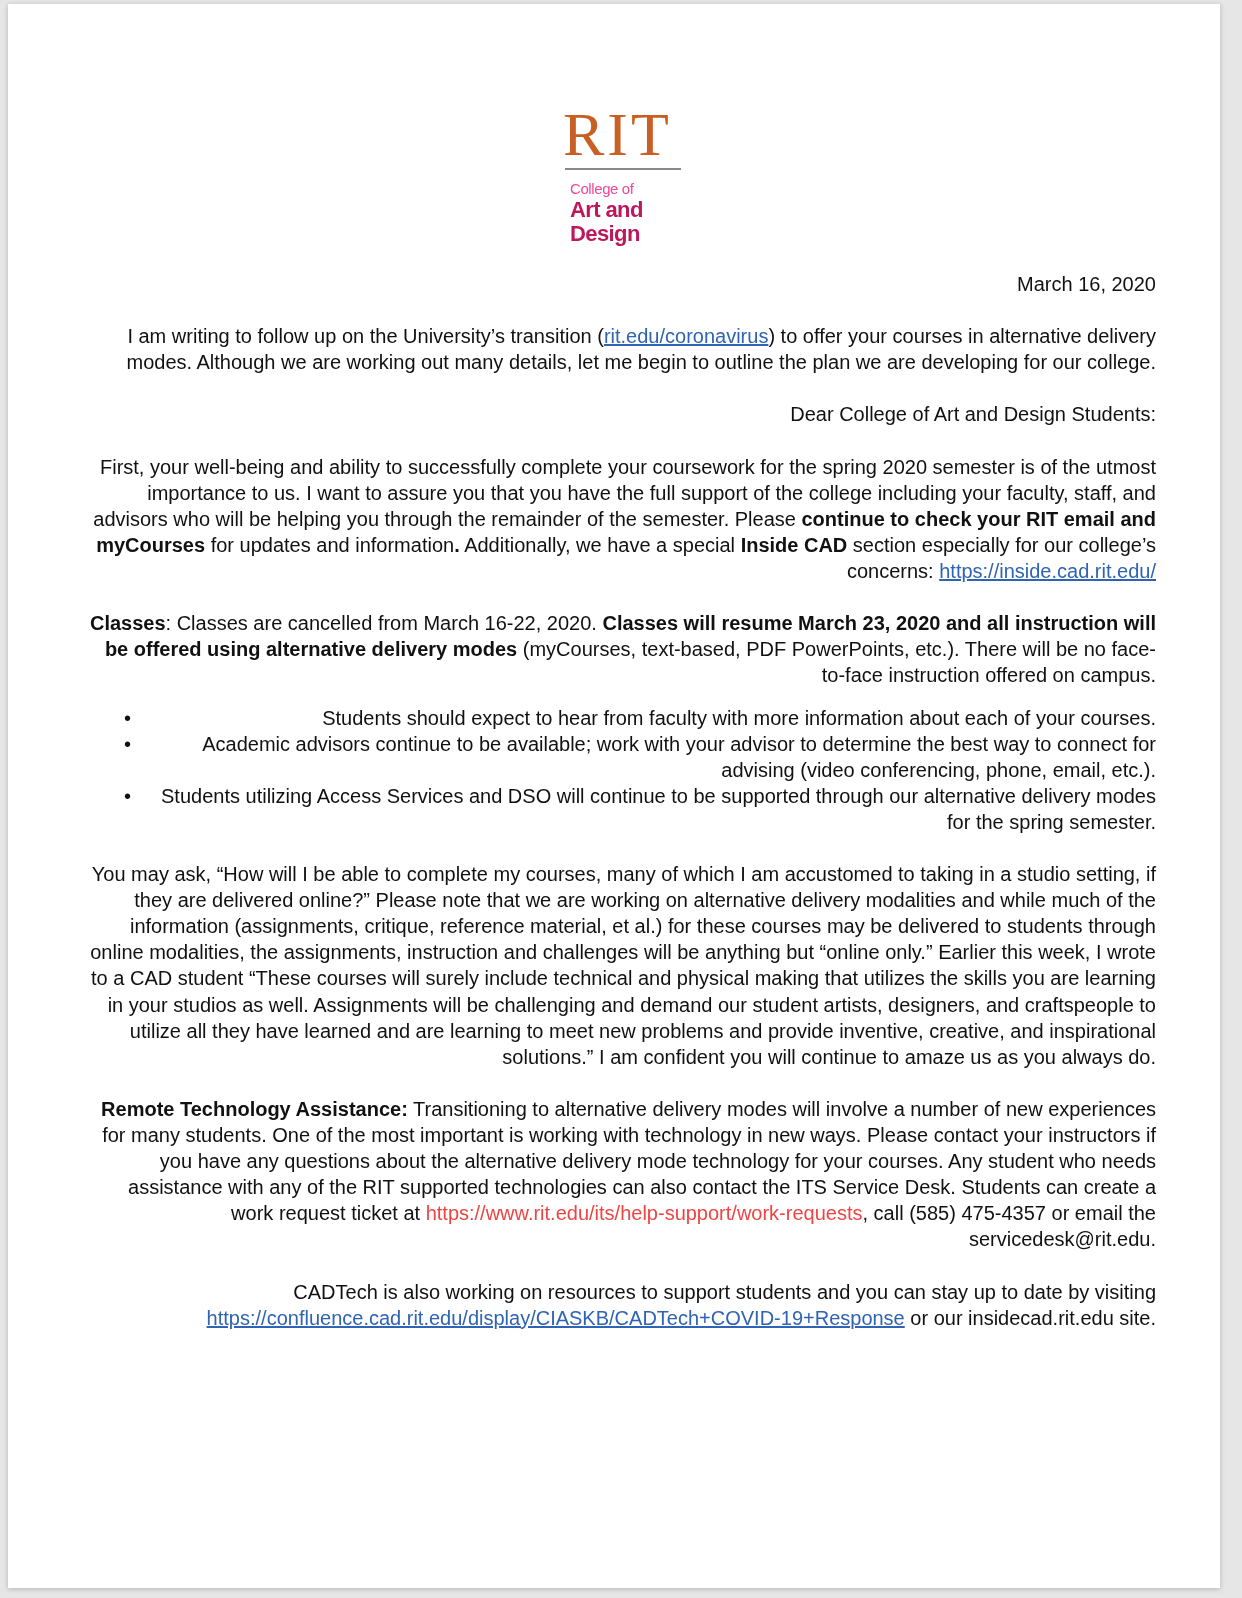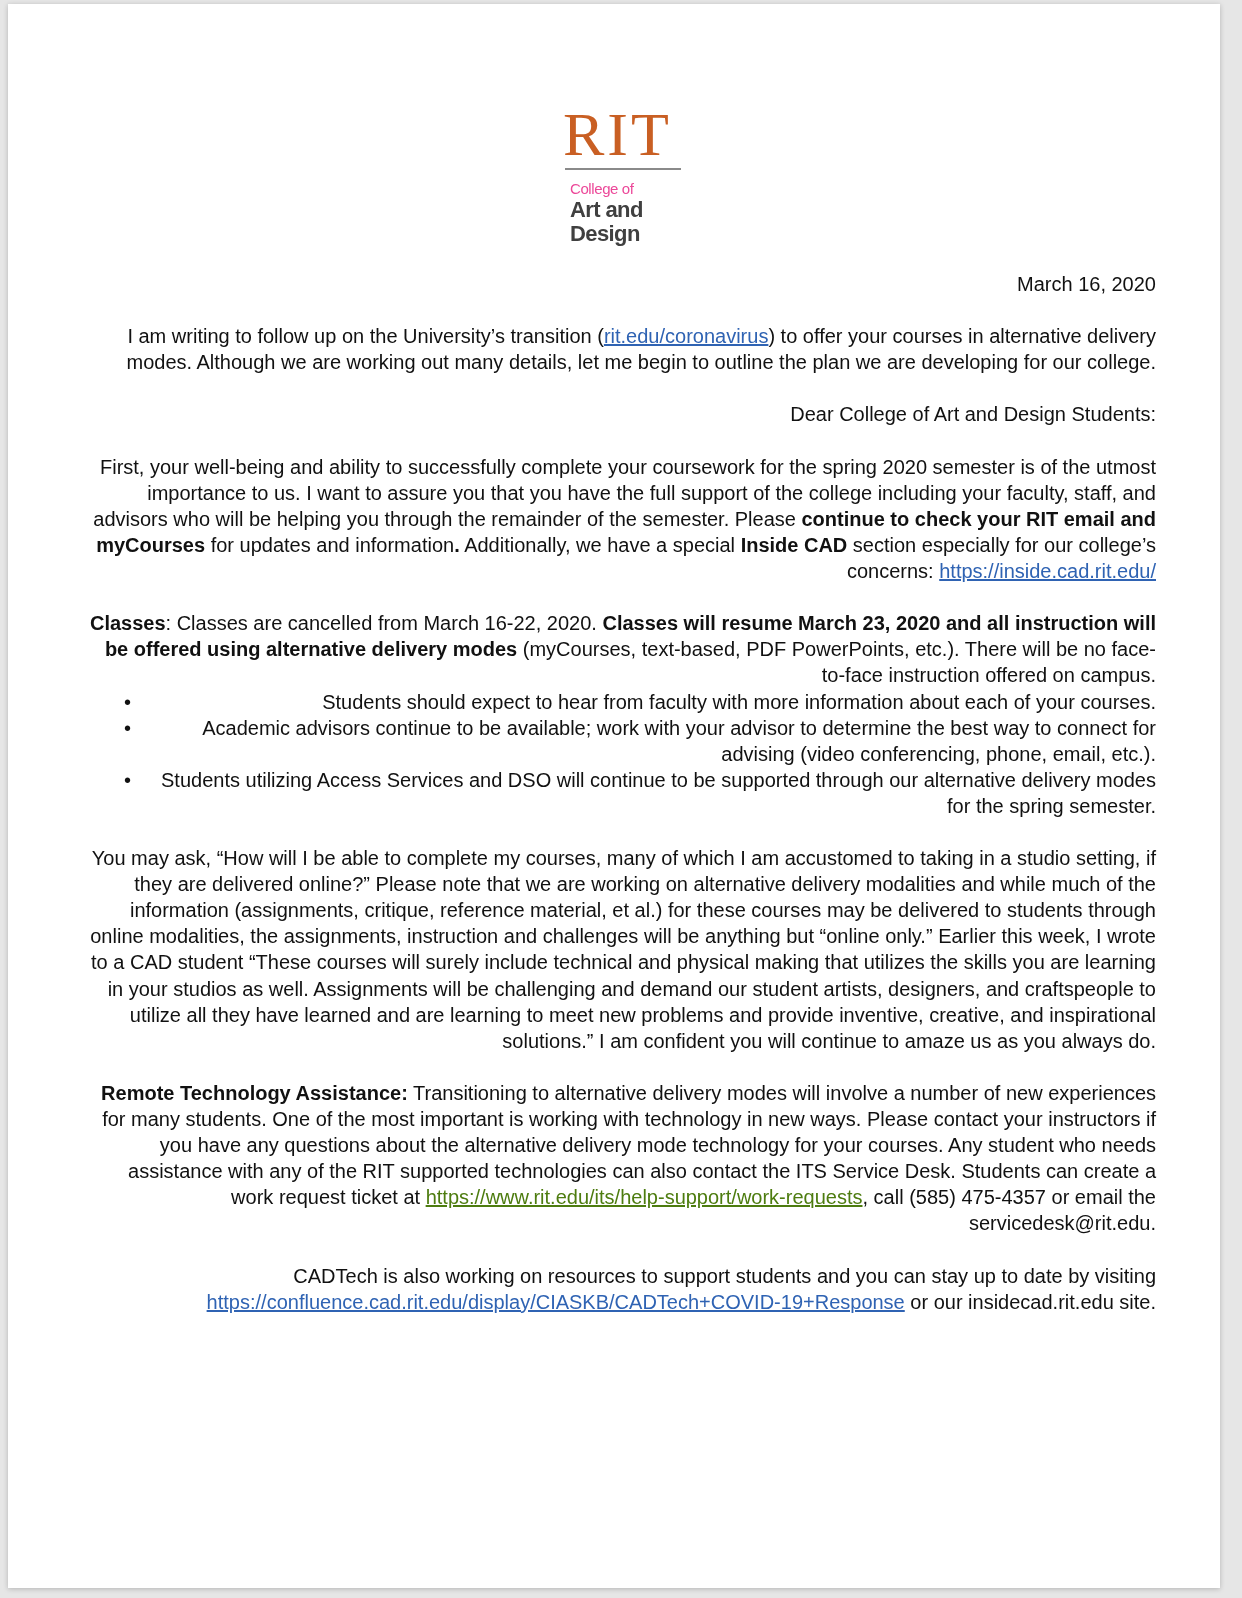--- a/index.html
+++ b/index.html
@@ -47,21 +47,21 @@
       font-size: 15px;
       color: #ec4899;
       letter-spacing: -0.4px;
       line-height: 18px;
       margin-left: 5px;
     }
     .logo-artdesign {
       font-family: "Liberation Sans", "DejaVu Sans", sans-serif;
       font-size: 22px;
       font-weight: bold;
-      color: #404040;
+      color: #be185d;
       letter-spacing: -0.6px;
       line-height: 24px;
       margin-left: 5px;
     }
     .body {
       position: absolute;
       left: 80px;
       top: 267px;
       width: 1068px;
       font-family: "Liberation Sans", "DejaVu Sans", sans-serif;
@@ -72,22 +72,21 @@
     }
     .body p {
       margin: 0 0 26.1px 0;
     }
     .body b { font-weight: bold; }
     a.link {
       color: #2f63b3;
       text-decoration: underline;
     }
     a.link-plain {
-      color: #4d7c0f;
-      text-decoration: underline;
+      color: #ef4444;
     }
     ul.bullets {
       margin: 0 0 26.1px 0;
       padding: 0 0 0 70px;
       list-style: none;
     }
     ul.bullets li {
       position: relative;
       margin: 0;
     }
@@ -113,21 +112,21 @@
   <div class="body">
 
     <p>March 16, 2020</p>
 
     <p><span>I am writing to follow up on the University’s transition (</span><a class="link">rit.edu/coronavirus</a><span>) to offer your courses in alternative delivery modes.  Although we are working out many details, let me begin to outline the plan we are developing for our college.</span></p>
 
     <p>Dear College of Art and Design Students:</p>
 
     <p><span>First, your well-being and ability to successfully complete your coursework for the spring 2020 semester is of the utmost importance to us.  I want to assure you that you have the full support of the college including your faculty, staff, and advisors who will be helping you through the remainder of the semester. Please </span><b>continue to check your RIT email and myCourses</b><span> for updates and information</span><b>.</b><span>  Additionally, we have a special </span><b>Inside CAD</b><span> section especially for our college’s concerns: </span><a class="link">https://inside.cad.rit.edu/</a></p>
 
-    <p style="margin-bottom:0"><b>Classes</b><span>: Classes are cancelled from March 16-22, 2020. </span><b>Classes will resume March 23, 2020 and all instruction will be offered using alternative delivery modes</b><span> (myCourses, text-based, PDF PowerPoints, etc.). There will be no face-to-face instruction offered on campus.</span></p>
+    <p style="margin-bottom:16px"><b>Classes</b><span>: Classes are cancelled from March 16-22, 2020. </span><b>Classes will resume March 23, 2020 and all instruction will be offered using alternative delivery modes</b><span> (myCourses, text-based, PDF PowerPoints, etc.). There will be no face-to-face instruction offered on campus.</span></p>
 
     <ul class="bullets">
       <li><span class="bullet">•</span><span>Students should expect to hear from faculty with more information about each of your courses.</span></li>
       <li><span class="bullet">•</span><span>Academic advisors continue to be available; work with your advisor to determine the best way to connect for advising (video conferencing, phone, email, etc.).</span></li>
       <li><span class="bullet">•</span><span>Students utilizing Access Services and DSO will continue to be supported through our alternative delivery modes for the spring semester.</span></li>
     </ul>
 
     <p>You may ask, “How will I be able to complete my courses, many of which I am accustomed to taking in a studio setting, if they are delivered online?”  Please note that we are working on alternative delivery modalities and while much of the information (assignments, critique, reference material, et al.) for these courses may be delivered to students through online modalities, the assignments, instruction and challenges will be anything but “online only.” Earlier this week, I wrote to a CAD student “These courses will surely include technical and physical making that utilizes the skills you are learning in your studios as well.  Assignments will be challenging and demand our student artists, designers, and craftspeople to utilize all they have learned and are learning to meet new problems and provide inventive, creative, and inspirational solutions.”  I am confident you will continue to amaze us as you always do.</p>
 
     <p><b>Remote Technology Assistance:</b><span> Transitioning to alternative delivery modes will involve a number of new experiences for many students.  One of the most important is working with technology in new ways.  Please contact your instructors if you have any questions about the alternative delivery mode technology for your courses. Any student who needs assistance with any of the RIT supported technologies can also contact the ITS Service Desk. Students can create a work request ticket at </span><a class="link-plain">https://www.rit.edu/its/help-support/work-requests</a><span>, call (585) 475-4357 or email the servicedesk@rit.edu.</span></p>

